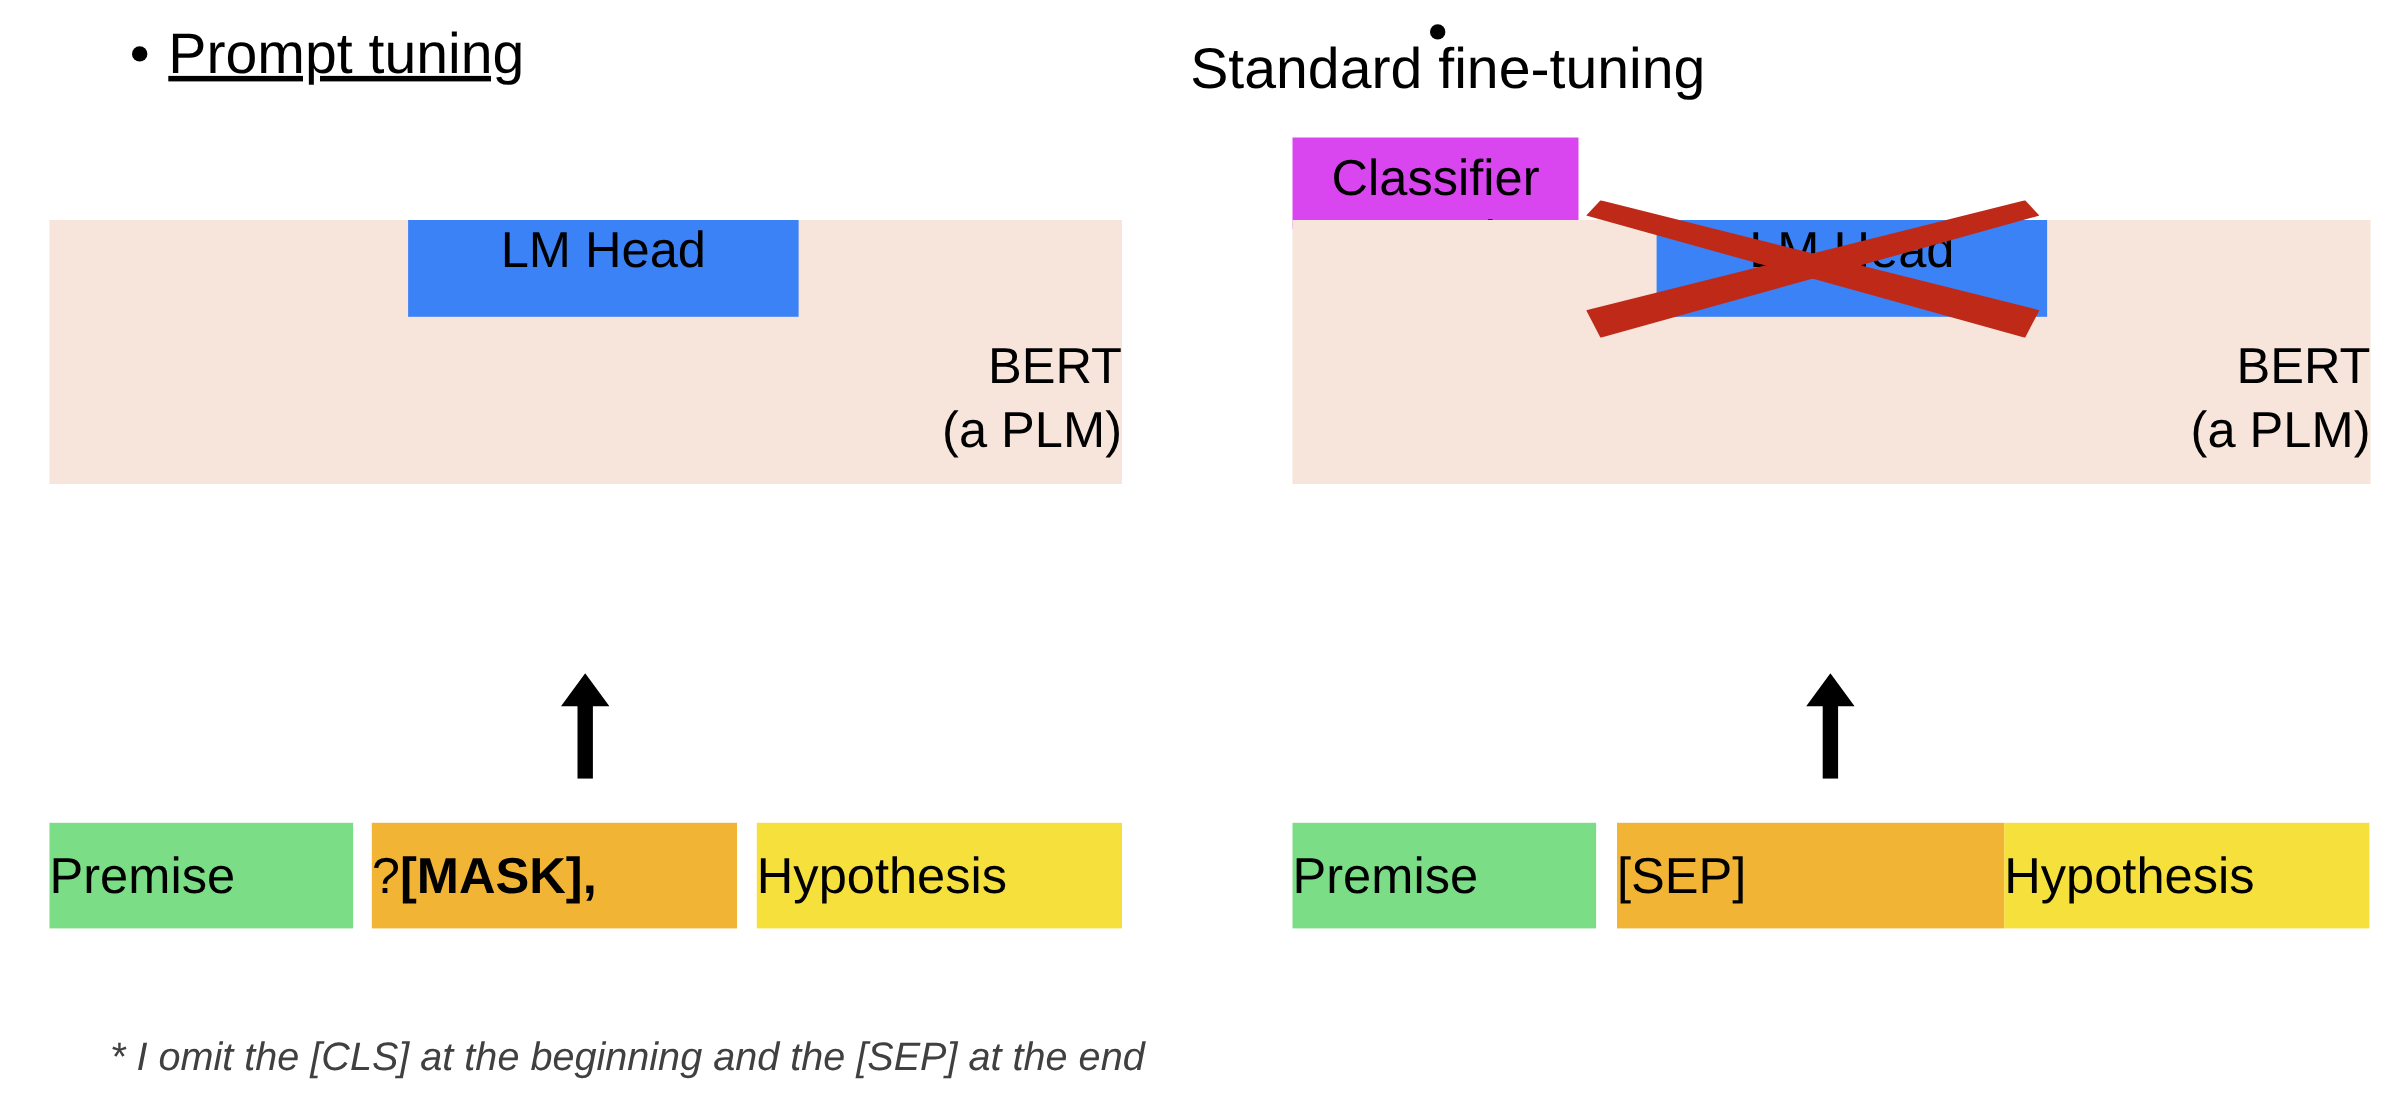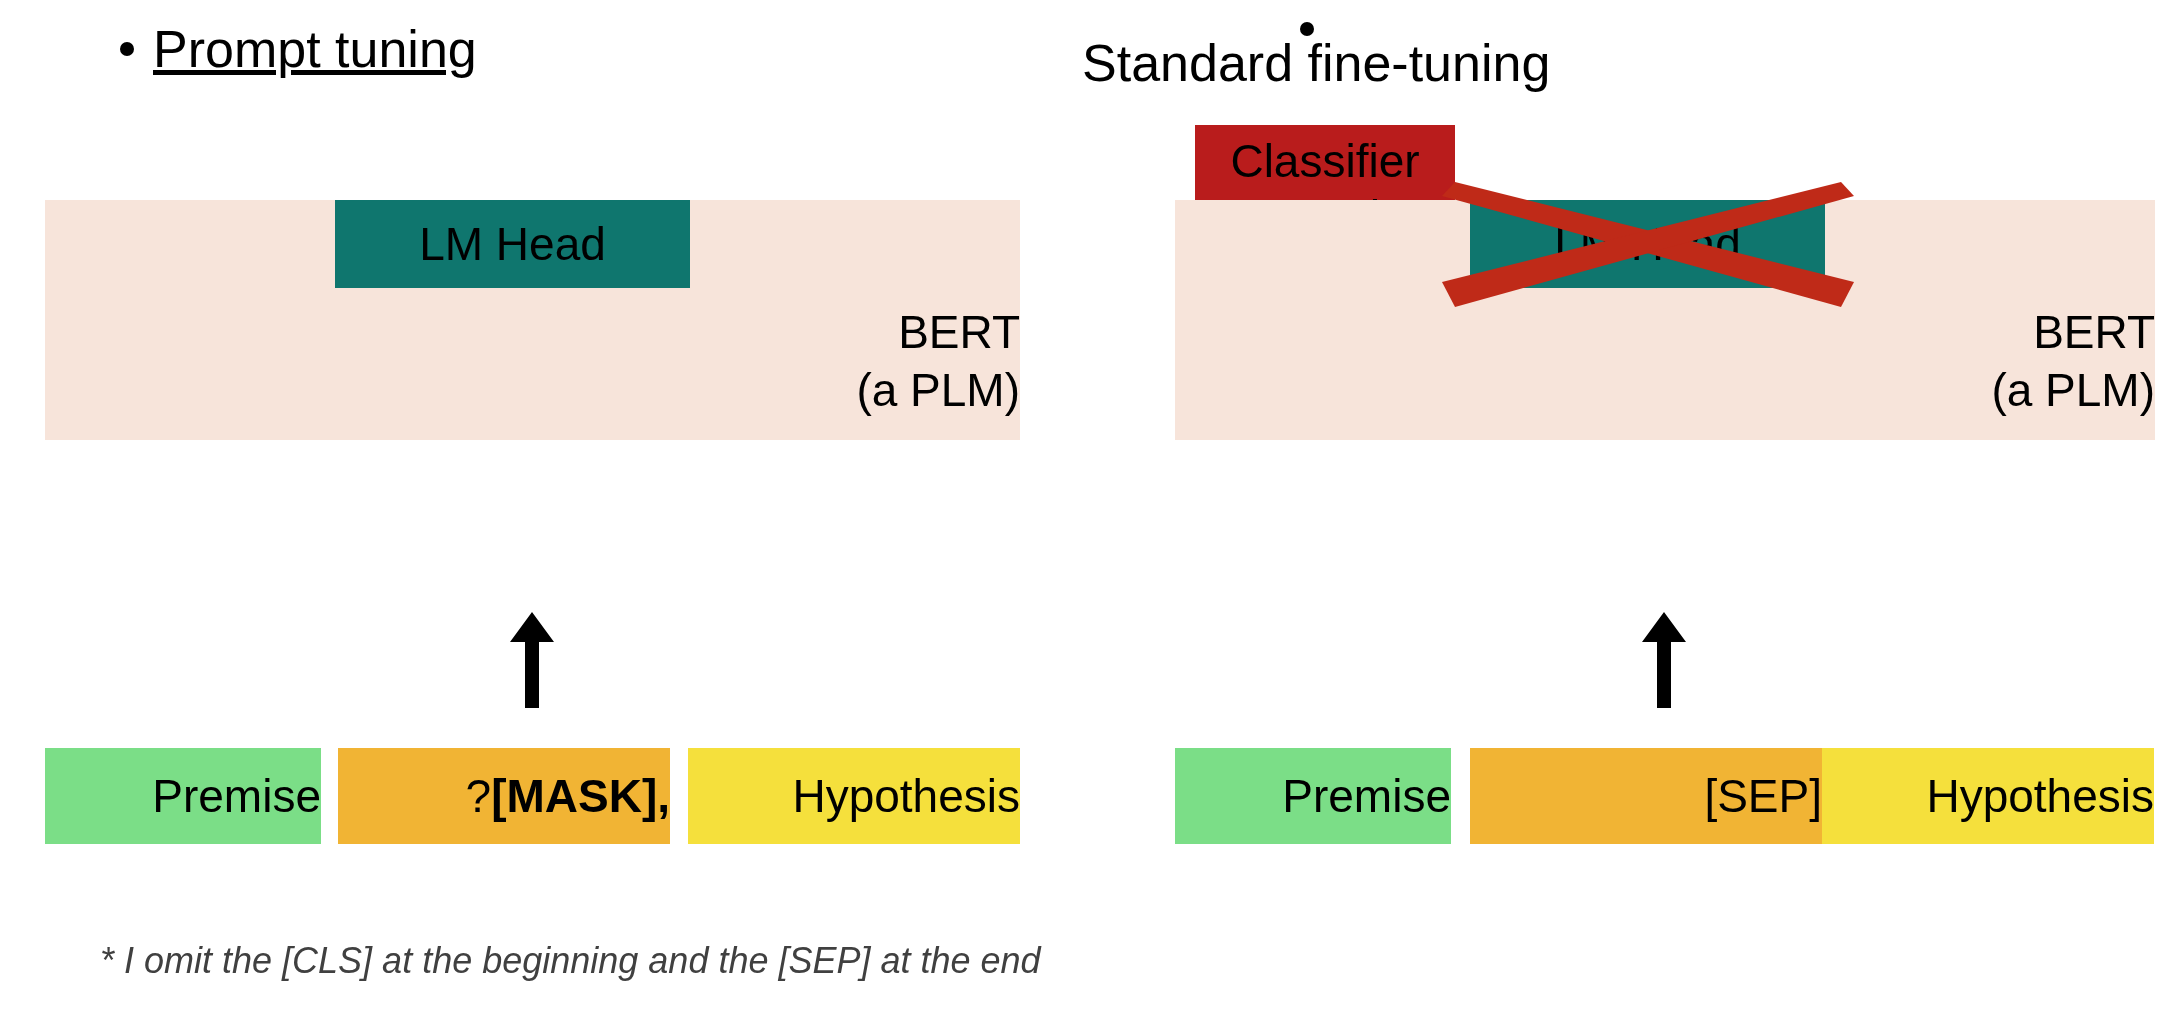--- a/index.html
+++ b/index.html
@@ -60,45 +60,44 @@
     font-size: 46px;
     line-height: 1.25;
     color: #000;
     top: 104px;
   }
   .plm-label .line2 { display: block; padding-left: 40px; }
 
   
   .lm-head {
     position: absolute;
-    background: #0f766e;
+    background: #3b82f6;
     display: flex;
-    align-items: center;
     justify-content: center;
     font-size: 46px;
     color: #000;
+    margin-left: 36px;
   }
   #lm-head-left  { left: 335px;  top: 200px; width: 355px; height: 88px; }
   #lm-head-right { left: 1470px; top: 200px; width: 355px; height: 88px; }
 
   
   #classifier-head {
     position: absolute;
     left: 1175px;
     top: 125px;
     width: 260px;
     height: 75px;
-    background: #b91c1c;
+    background: #d946ef;
     text-align: center;
     font-size: 46px;
     line-height: 1.22;
     color: #000;
     padding-top: 8px;
     box-sizing: content-box;
-    margin-left: 20px;
   }
   #classifier-head .ch-line { display: block; }
 
   
   #strike-cross {
     position: absolute;
     left: 1442px;
     top: 182px;
     width: 412px;
     height: 125px;
@@ -114,21 +113,21 @@
   #arrow-left  { left: 508px;  top: 612px; }
   #arrow-right { left: 1640px; top: 612px; }
 
   
   .token {
     position: absolute;
     top: 748px;
     height: 96px;
     display: flex;
     align-items: center;
-    justify-content: flex-end;
+    justify-content: flex-start;
     font-size: 46px;
     color: #000;
     white-space: nowrap;
   }
   .token .mask-strong { font-weight: bold; }
 
   #tok-l-0 { left: 45px;   width: 276px; background: #7BDE87; }
   #tok-l-1 { left: 338px;  width: 332px; background: #F1B434; }
   #tok-l-2 { left: 688px;  width: 332px; background: #F5E03C; }
 

